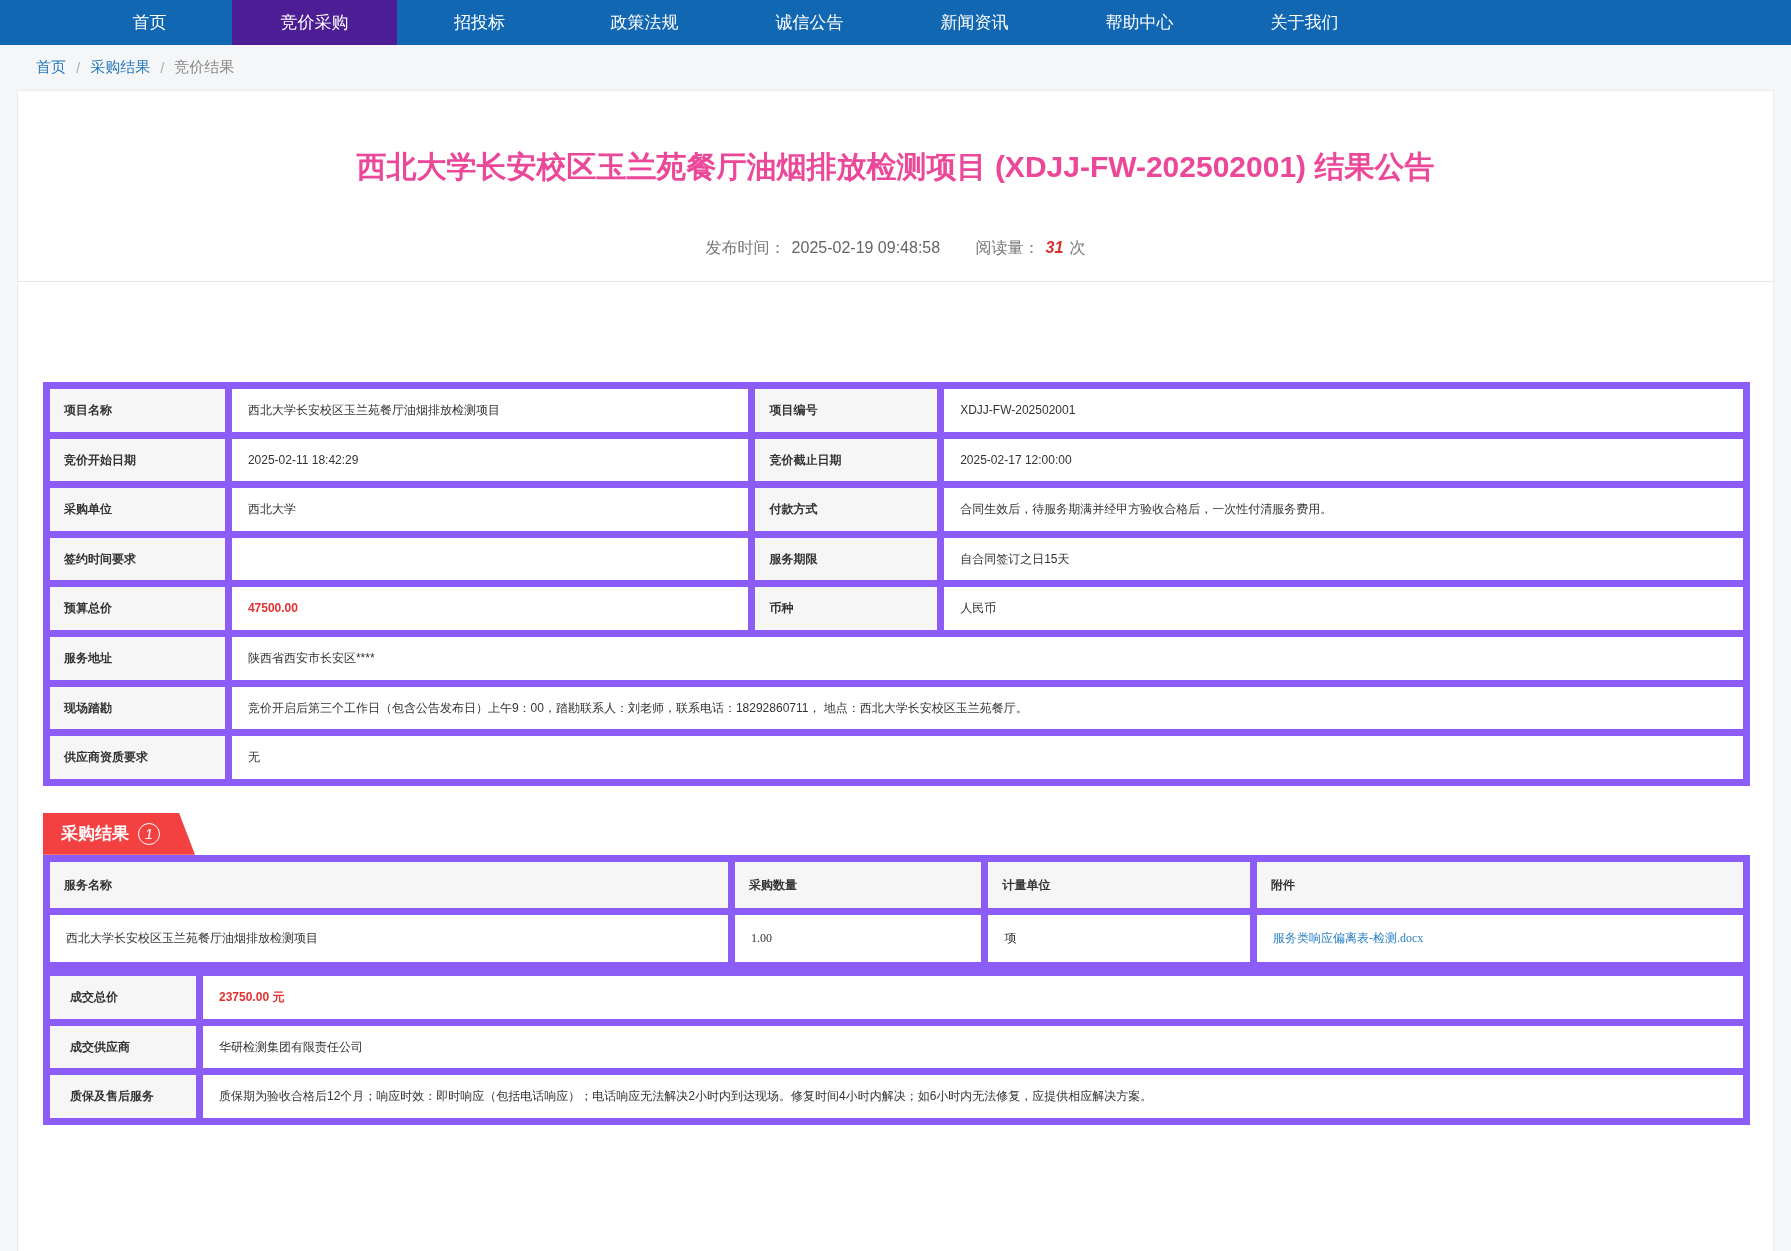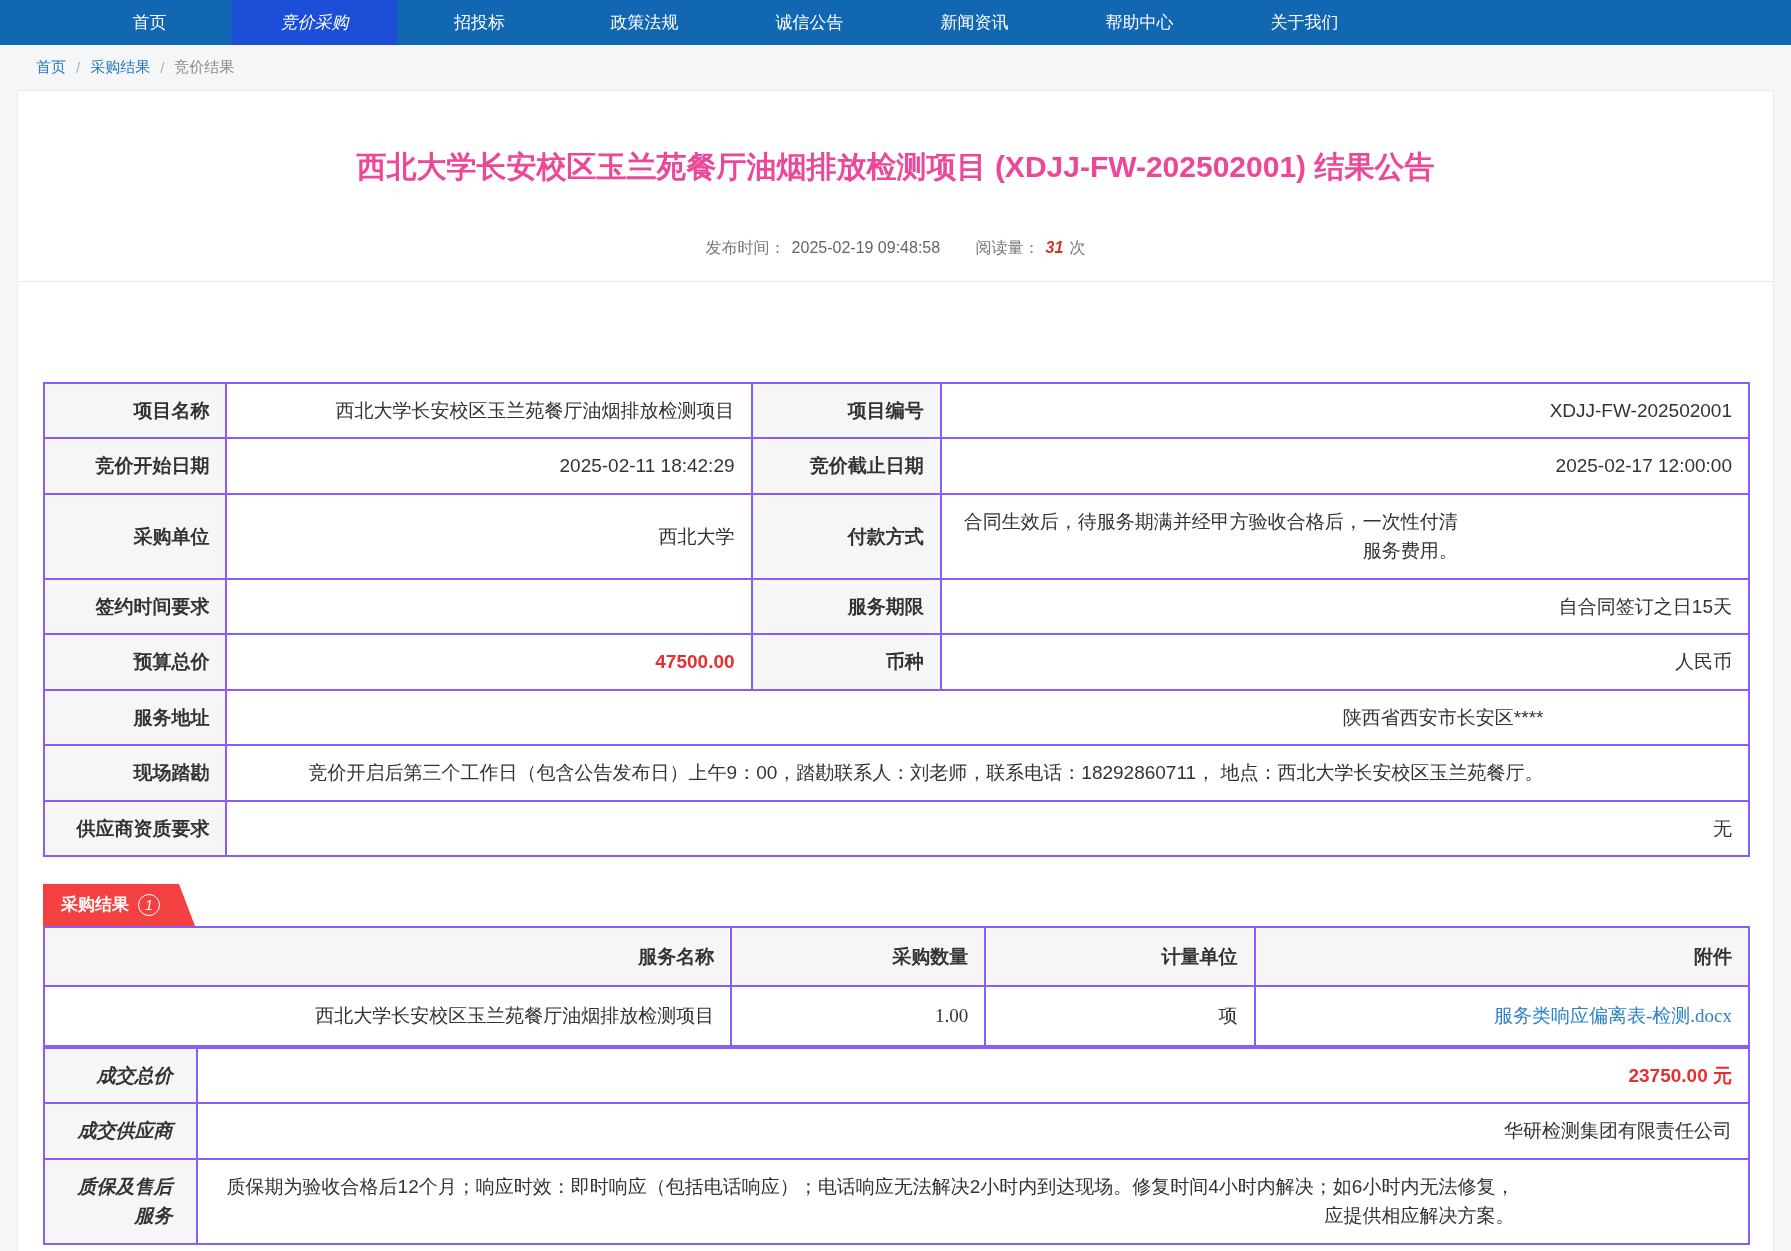--- a/index.html
+++ b/index.html
@@ -3,21 +3,21 @@
 <meta charset="utf-8">
 <style>
   * { margin: 0; padding: 0; box-sizing: border-box; }
   html, body { width: 1791px; height: 1251px; overflow: hidden; background: #f5f6f7;
     font-family: "Liberation Sans", "DejaVu Sans", sans-serif; }
 
   
   .topnav { height: 45px; background: #1267b2; display: flex; padding-left: 67px; }
   .topnav .nav-item { width: 165px; height: 45px; display: flex; align-items: center;
     justify-content: center; color: #ffffff; font-size: 17px; cursor: pointer; }
-  .topnav .nav-item.active { background: #1d4ed8; font-style: italic; }
+  .topnav .nav-item.active { background: #4c1d95; }
 
   
   .breadcrumb { height: 45px; display: flex; align-items: center; padding-left: 36px;
     font-size: 15px; color: #999; background: #f5f6f7; }
   .breadcrumb a { color: #2478be; text-decoration: none; cursor: pointer; }
   .breadcrumb .sep { margin: 0 10px; color: #b0b0b0; }
   .breadcrumb .current { color: #888; }
 
   
   .card { position: absolute; left: 17px; top: 90px; width: 1757px; height: 1200px;
@@ -26,43 +26,43 @@
   .article-head { padding-top: 56px; text-align: center; }
   .article-title { font-size: 30px; font-weight: bold; color: #ec4899; }
   .pub-line { margin-top: 50px; font-size: 16px; color: #777; }
   .pub-line .pub-time { margin-left: 6px; color: #666; text-align: center; }
   .pub-line .views-label { margin-left: 31px; }
   .pub-line .views-count { color: #d93030; font-style: italic; font-weight: bold; margin: 0 6px; }
   .head-divider { margin-top: 22px; border: none; border-top: 1px solid #e9e9e9; }
 
   
   table { border-collapse: collapse; table-layout: fixed; width: 1707px; margin-left: 25px; }
-  td, th { border: 2px solid #8b5cf6; font-size: 19px; color: #333;
-    padding: 12px 16px; line-height: 1.55; vertical-align: middle; text-align: right;
+  td, th { border: 7px solid #8b5cf6; font-size: 12px; color: #333;
+    padding: 12px 16px; line-height: 1.55; vertical-align: middle; text-align: left;
     word-break: break-all; }
   td.lbl, th { background: #f6f6f6; font-weight: bold; padding-left: 14px; }
   .info-table { margin-top: 100px; }
   .red-price { color: #e62f2f; font-weight: bold; }
   .clamp-pay { max-width: 500px; }
   .clamp-wide { max-width: 1300px; }
 
   
   .result-badge { margin: 27px 0 0 25px; width: 152px; height: 42px; background: #f34040;
     color: #fff; display: flex; align-items: center; padding-left: 18px; gap: 9px;
     font-size: 17px; font-weight: bold;
     clip-path: polygon(0 0, calc(100% - 16px) 0, 100% 100%, 0 100%); }
   .count-circle { width: 22px; height: 22px; border: 1px solid #fff; border-radius: 50%;
     display: inline-flex; align-items: center; justify-content: center; font-size: 14px;
     font-weight: normal; font-style: italic; }
 
   
   .result-table td, .result-table th { padding-top: 14px; padding-bottom: 14px; font-family: Liberation Serif, serif; }
   .attach-link { color: #2c82c9; text-decoration: none; cursor: pointer; }
 
-  .deal-table td.lbl { padding-left: 20px; padding-right: 24px; font-style: italic; }
+  .deal-table td.lbl { padding-left: 20px; padding-right: 24px; }
 </style>
 </head>
 <body>
 
 <nav class="topnav">
   <div class="nav-item">首页</div>
   <div class="nav-item active">竞价采购</div>
   <div class="nav-item">招投标</div>
   <div class="nav-item">政策法规</div>
   <div class="nav-item">诚信公告</div>

